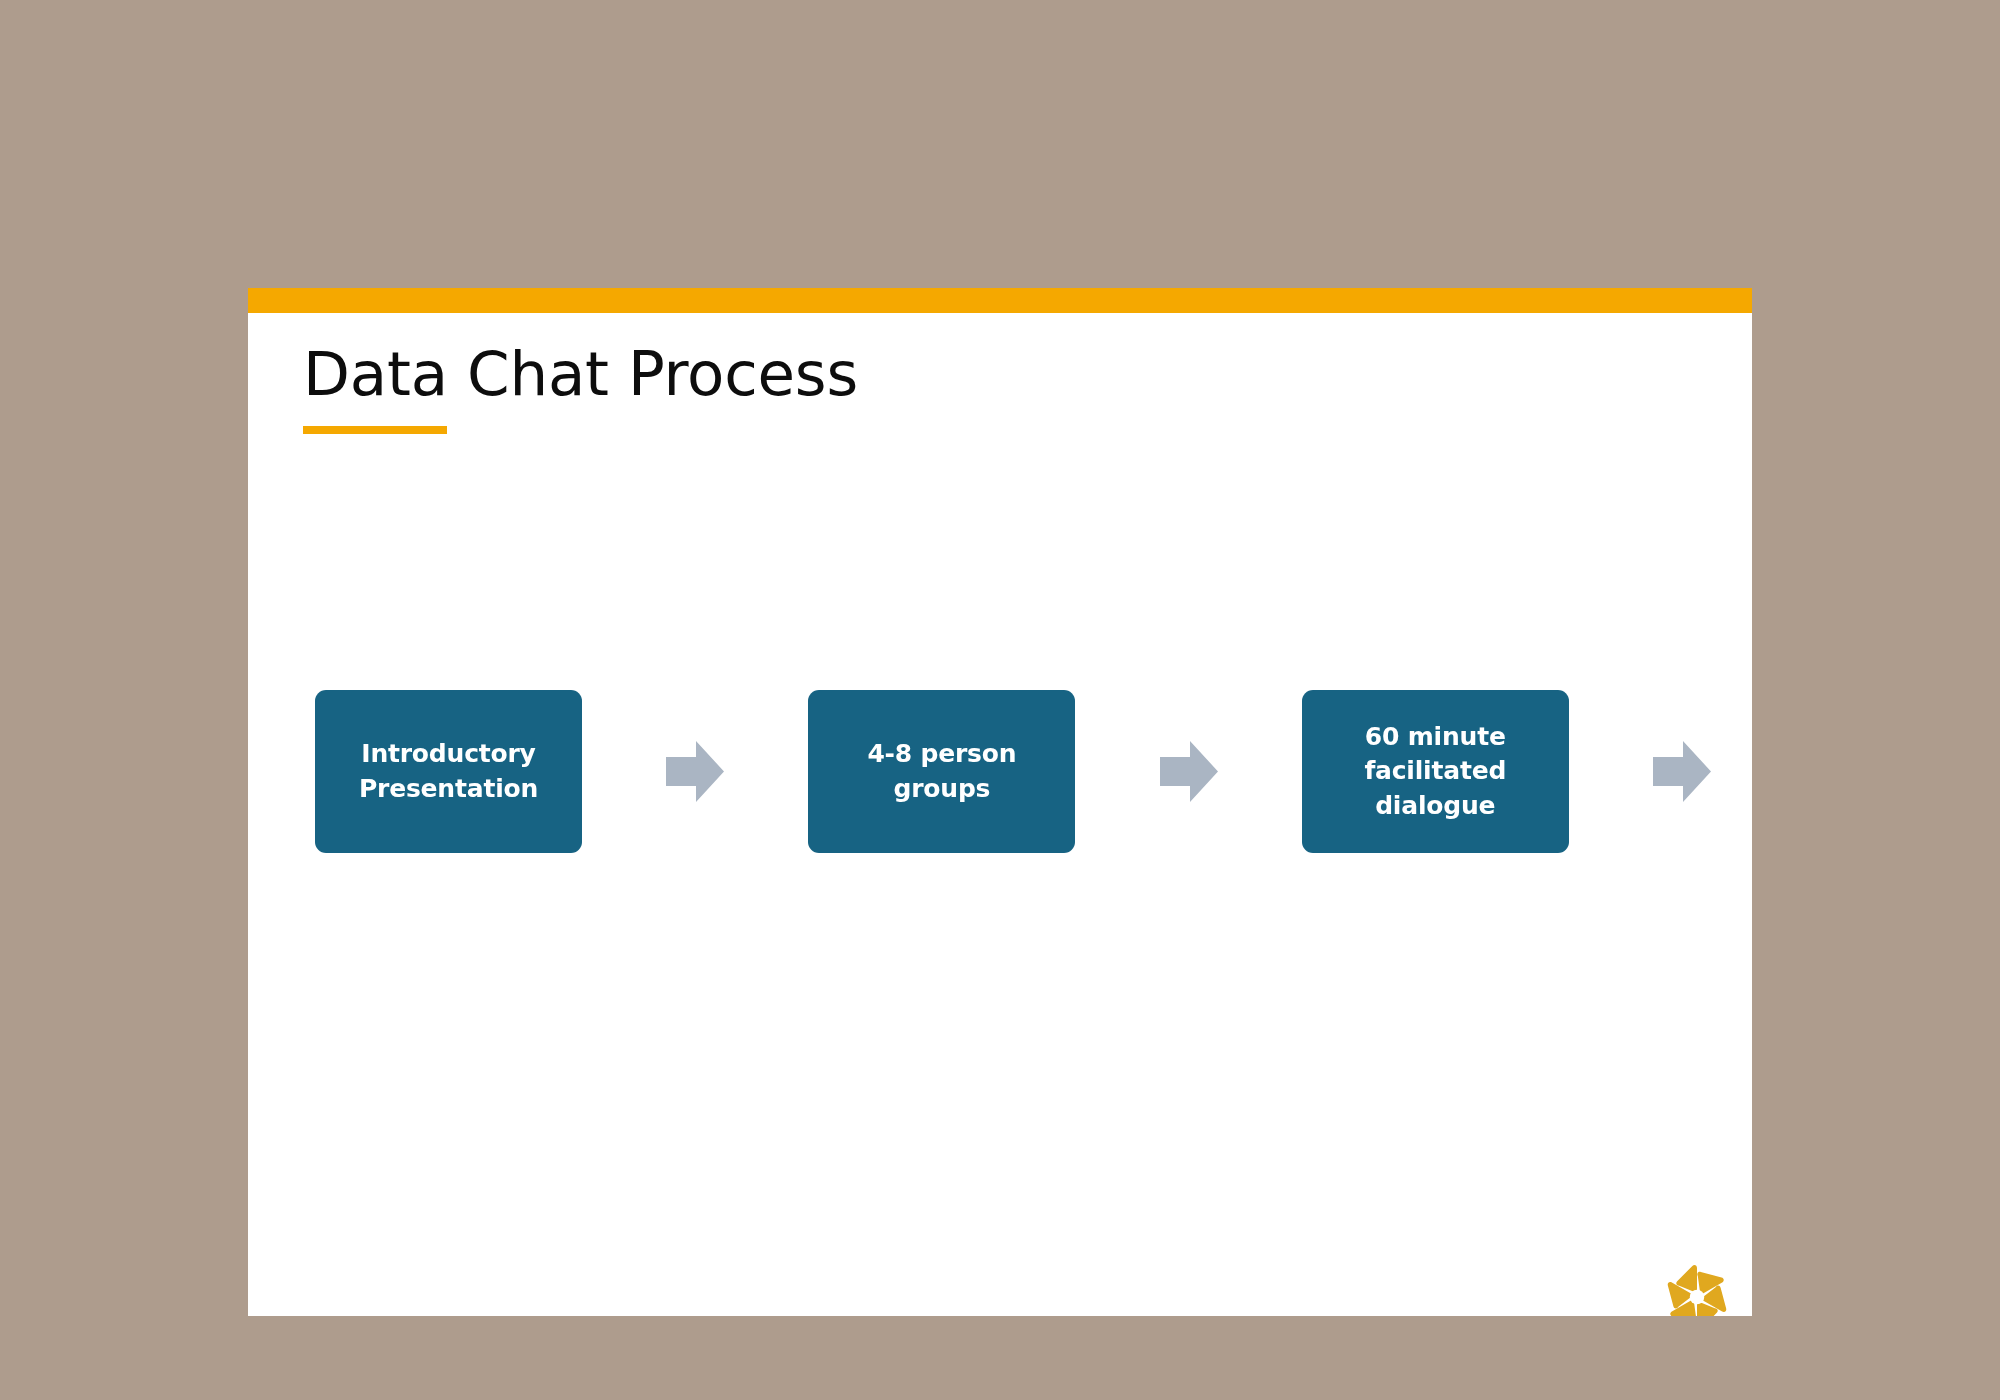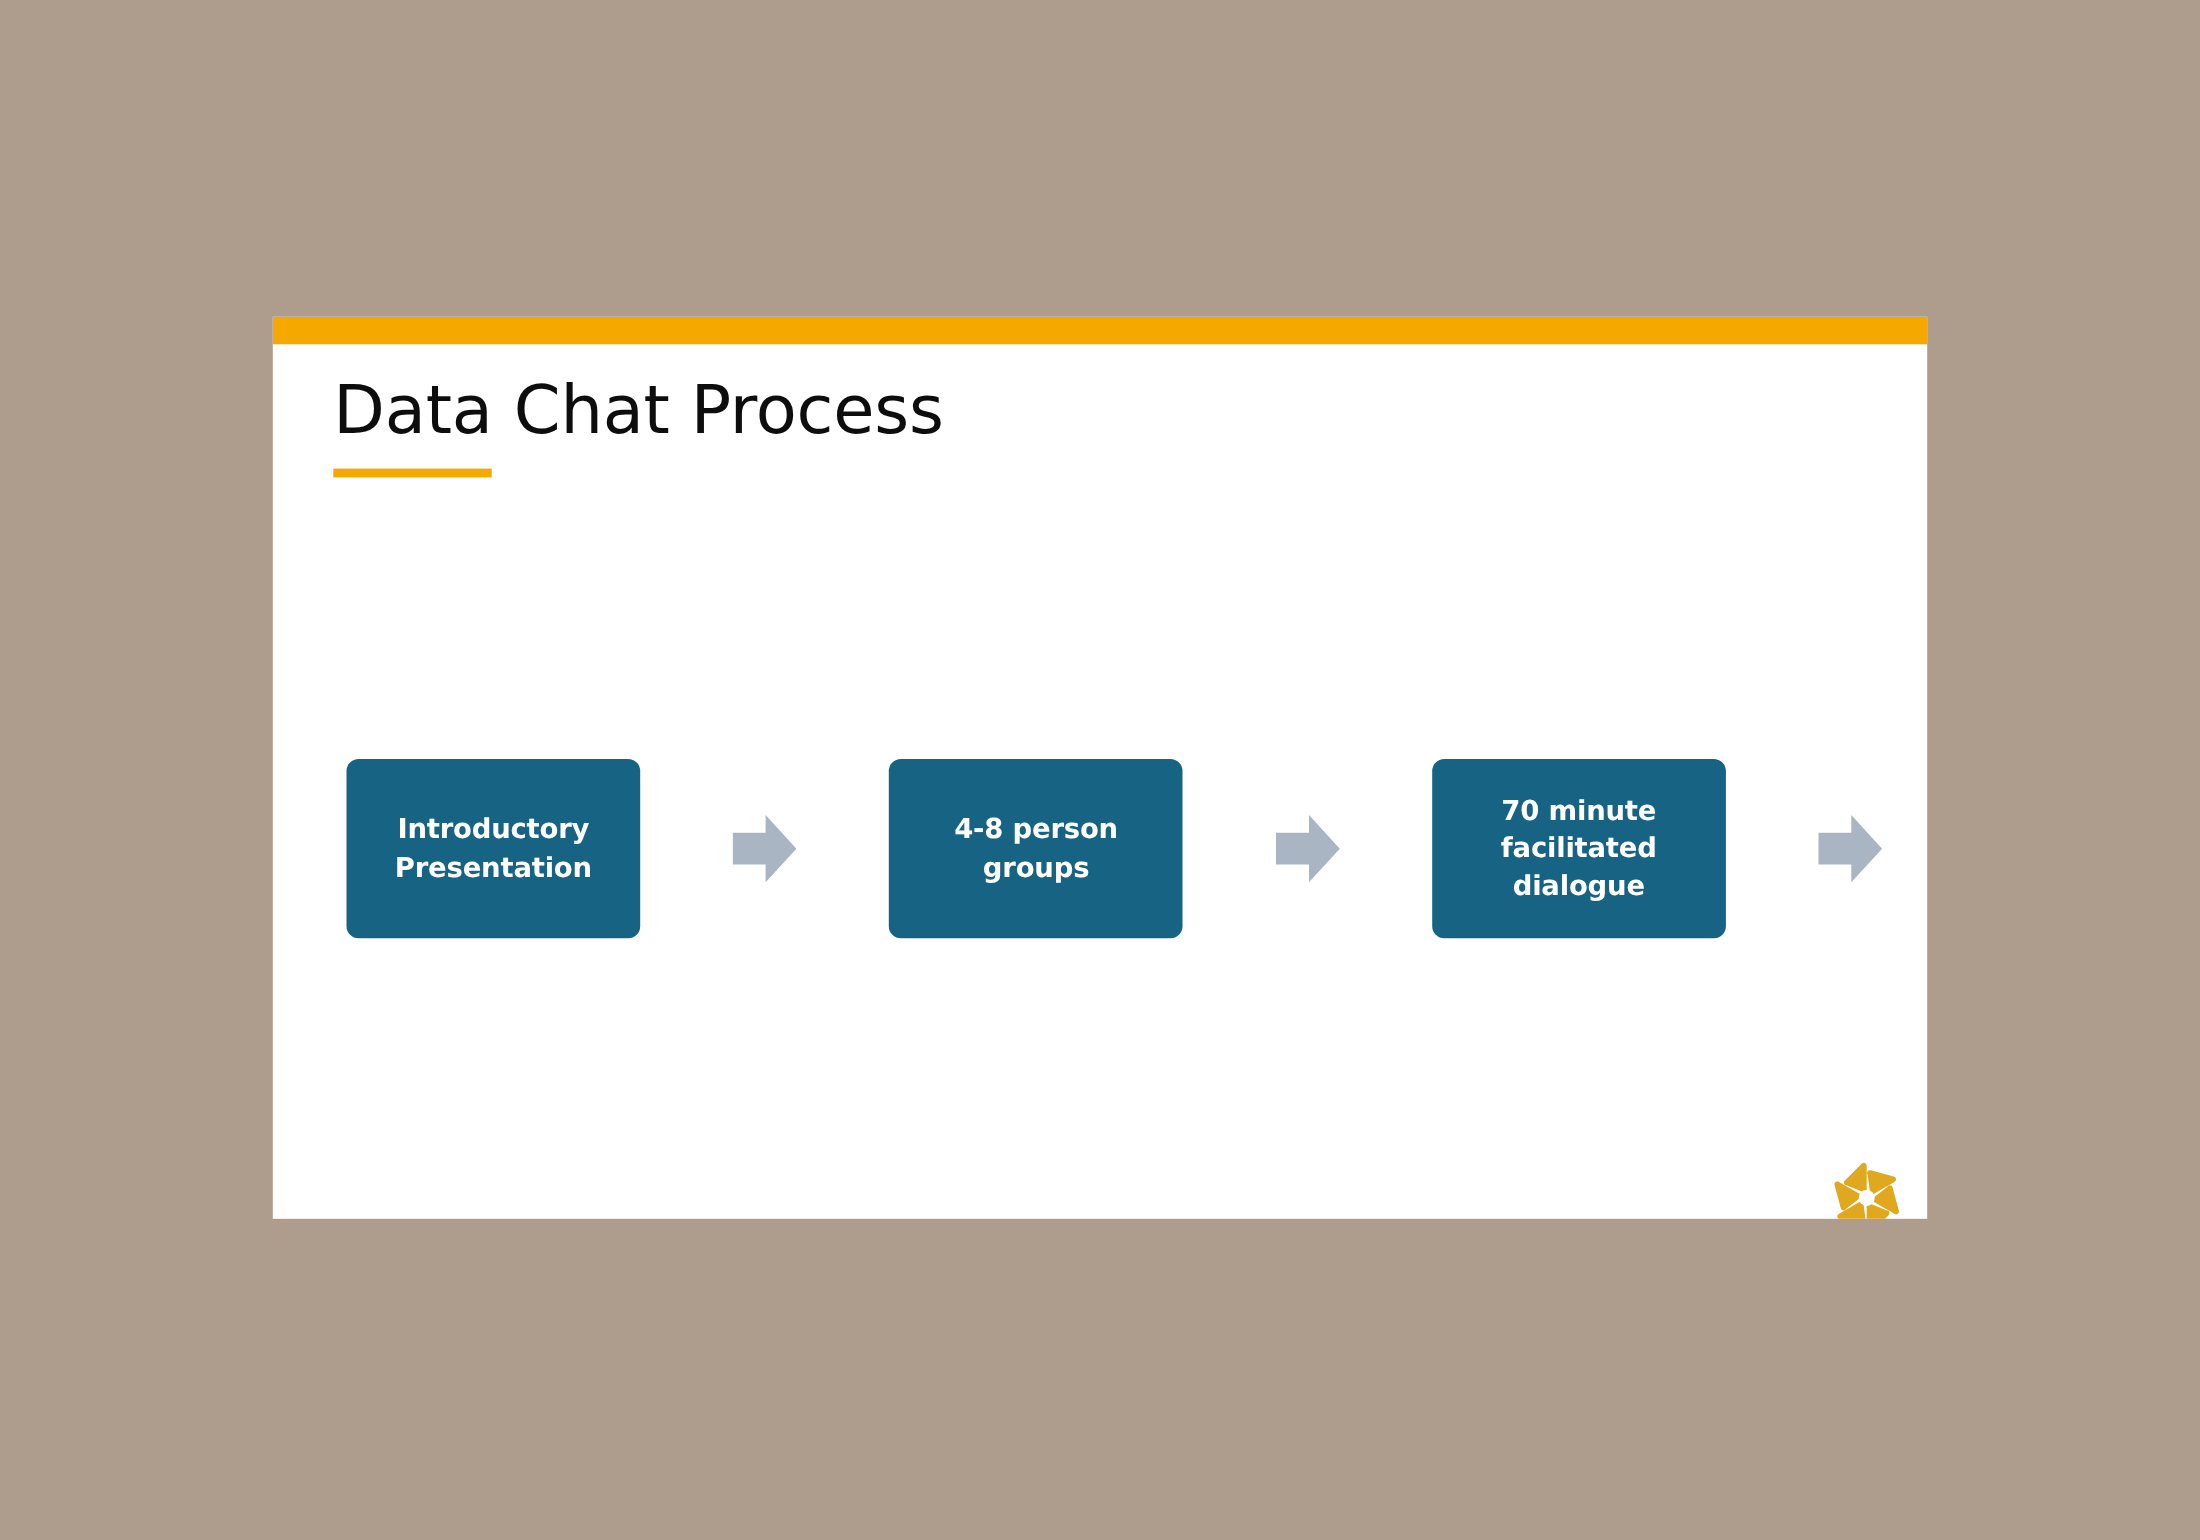--- a/index.html
+++ b/index.html
@@ -20,21 +20,21 @@
     width: 2000px;
     height: 1400px;
   }
 
   
   .slide {
     position: absolute;
     left: 248px;
     top: 288px;
     width: 1504px;
-    height: 820px;
+    height: 1028px;
     background: #ffffff;
     overflow: hidden;
   }
 
   .slide-topbar {
     position: absolute;
     left: 0;
     top: 0;
     width: 100%;
     height: 25px;
@@ -145,21 +145,21 @@
       <div class="flow-box">
         <div class="flow-box-label">4-8 person
 groups</div>
       </div>
 
       <svg class="flow-arrow" viewBox="0 0 58 61" xmlns="http://www.w3.org/2000/svg">
         <polygon points="0,16 30,16 30,0 58,30.5 30,61 30,45 0,45" fill="#aab5c3"></polygon>
       </svg>
 
       <div class="flow-box">
-        <div class="flow-box-label">70 minute
+        <div class="flow-box-label">60 minute
 facilitated
 dialogue</div>
       </div>
 
       <svg class="flow-arrow" viewBox="0 0 58 61" xmlns="http://www.w3.org/2000/svg">
         <polygon points="0,16 30,16 30,0 58,30.5 30,61 30,45 0,45" fill="#aab5c3"></polygon>
       </svg>
 
 
     </div>

